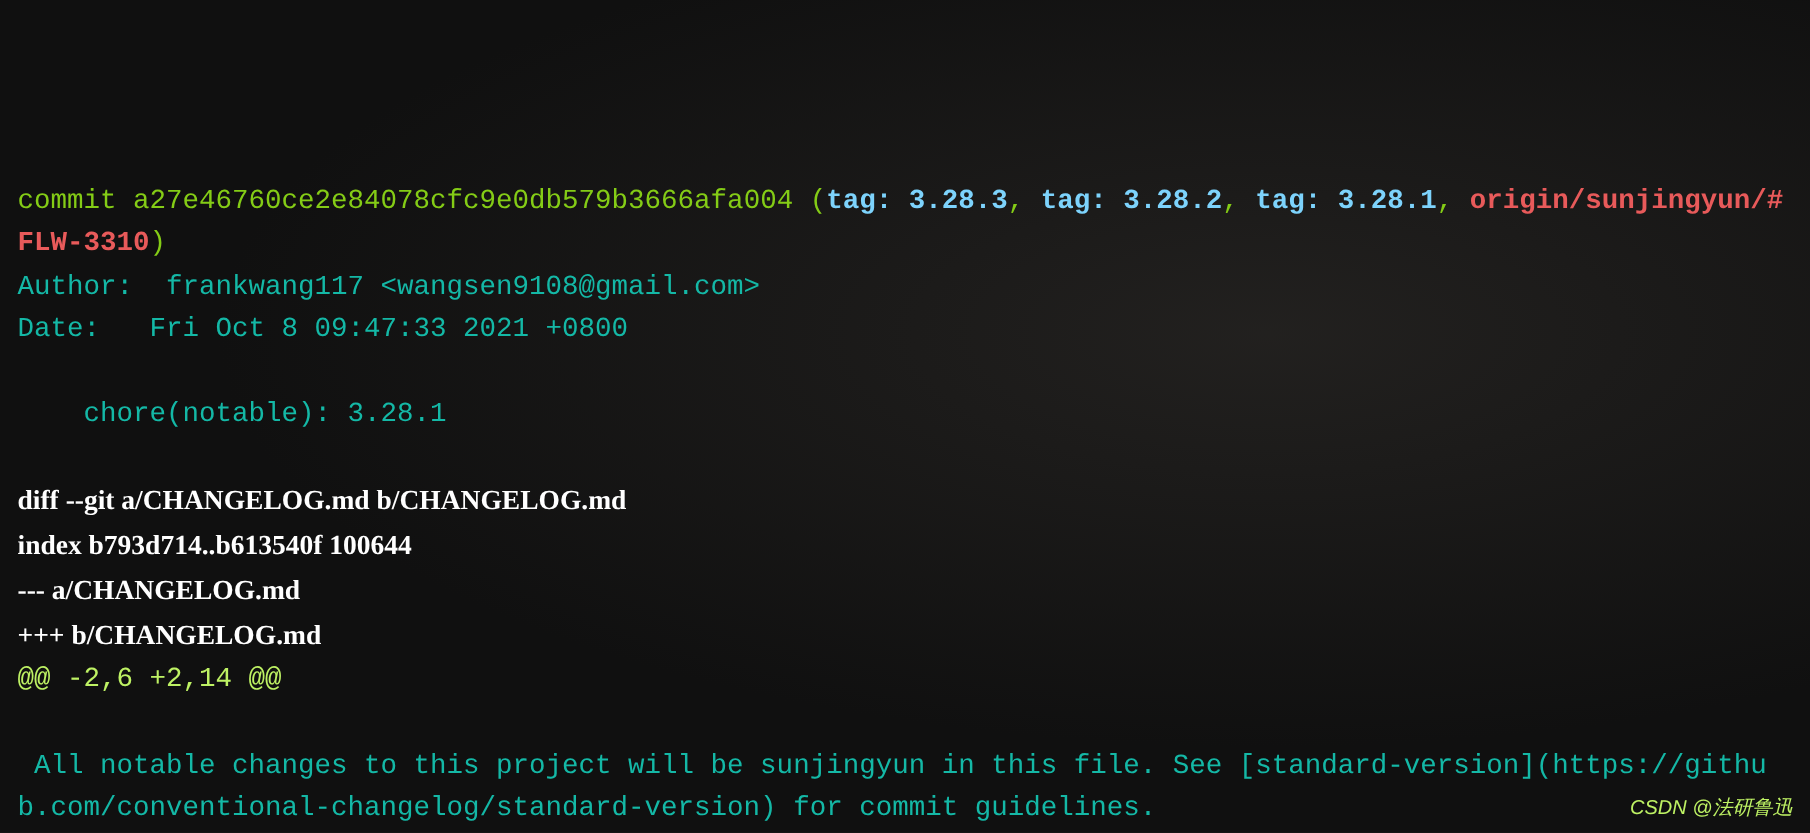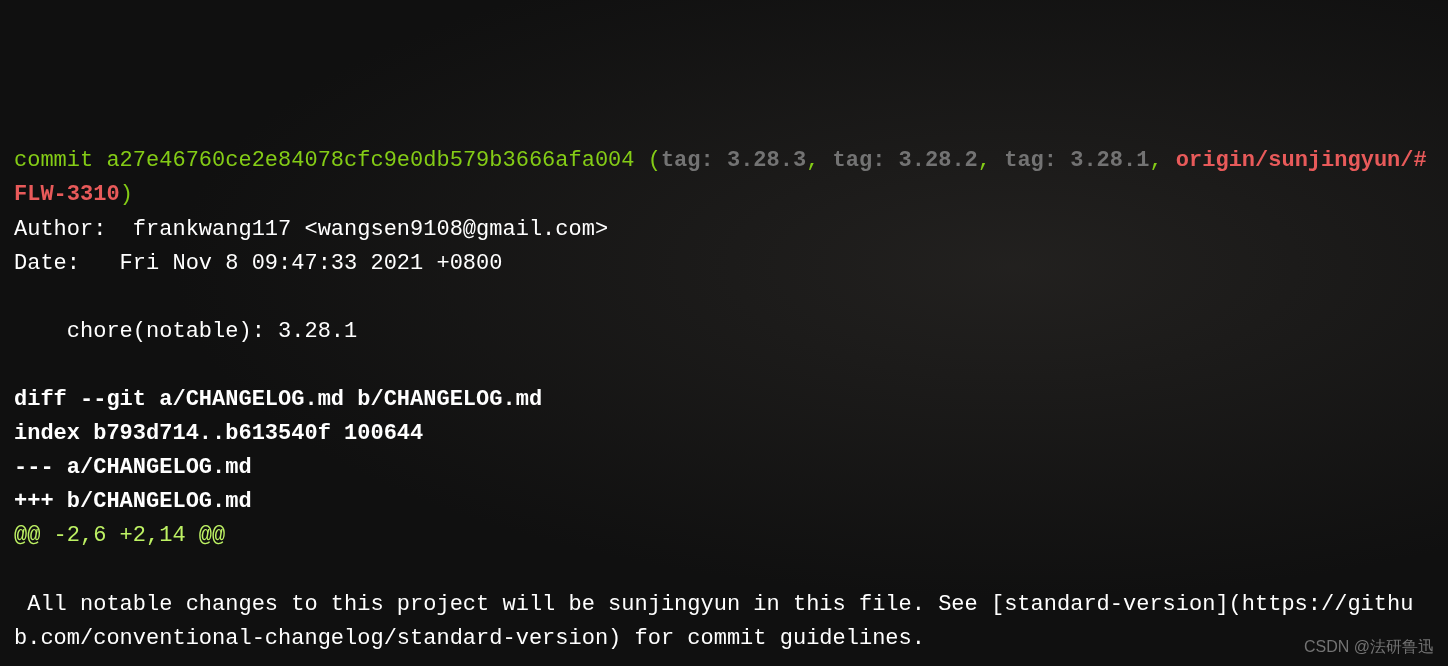--- a/index.html
+++ b/index.html
@@ -16,42 +16,43 @@
       color: #d0d0d0;
       padding: 8px 14px;
       width: 1448px;
       height: 666px;
       overflow: hidden;
       position: relative;
       white-space: pre-wrap;
       word-break: break-all;
     }
     .yellow { color: #84cc16; }
-    .bold-yellow { color: #737373; font-weight: bold; }
+    .bold-yellow { color: #7dd3fc; font-weight: bold; }
     .red { color: #e85a5a; font-weight: bold; }
-    .white { color: #ffffff; }
-    .bold-white { color: #ffffff; font-weight: bold; }
+    .white { color: #14b8a6; }
+    .bold-white { color: #ffffff; font-weight: bold; font-family: Liberation Serif, serif; }
     .cyan { color: #bef264; }
     .watermark {
       position: absolute;
       bottom: 6px;
       right: 14px;
-      color: #737373;
+      color: #bef264;
       font-size: 16px;
       font-family: sans-serif;
+      font-style: italic;
     }
   </style>
 </head>
 <body>
 
 
 
 <div><span class="yellow">commit</span><span class="yellow"> </span><span class="yellow">a27e46760ce2e84078cfc9e0db579b3666afa004</span><span class="yellow"> (</span><span class="bold-yellow">tag: </span><span class="bold-yellow">3.28.3</span><span class="yellow">, </span><span class="bold-yellow">tag: </span><span class="bold-yellow">3.28.2</span><span class="yellow">, </span><span class="bold-yellow">tag: </span><span class="bold-yellow">3.28.1</span><span class="yellow">, </span><span class="red">origin/sunjingyun/#FLW-3310</span><span class="yellow">)</span>
 <span class="white">Author:  frankwang117 &lt;wangsen9108@gmail.com&gt;</span>
-<span class="white">Date:   Fri Nov 8 09:47:33 2021 +0800</span>
+<span class="white">Date:   Fri Oct 8 09:47:33 2021 +0800</span>
 
 <span class="white">    chore(notable): 3.28.1</span>
 
 <span class="bold-white">diff --git a/CHANGELOG.md b/CHANGELOG.md</span>
 <span class="bold-white">index b793d714..b613540f 100644</span>
 <span class="bold-white">--- a/CHANGELOG.md</span>
 <span class="bold-white">+++ b/CHANGELOG.md</span>
 <span class="cyan">@@ -2,6 +2,14 @@</span>
 
 <span class="white"> All notable changes to this project will be sunjingyun in this file. See [standard-version](https://github.com/conventional-changelog/standard-version) for commit guidelines.</span>

